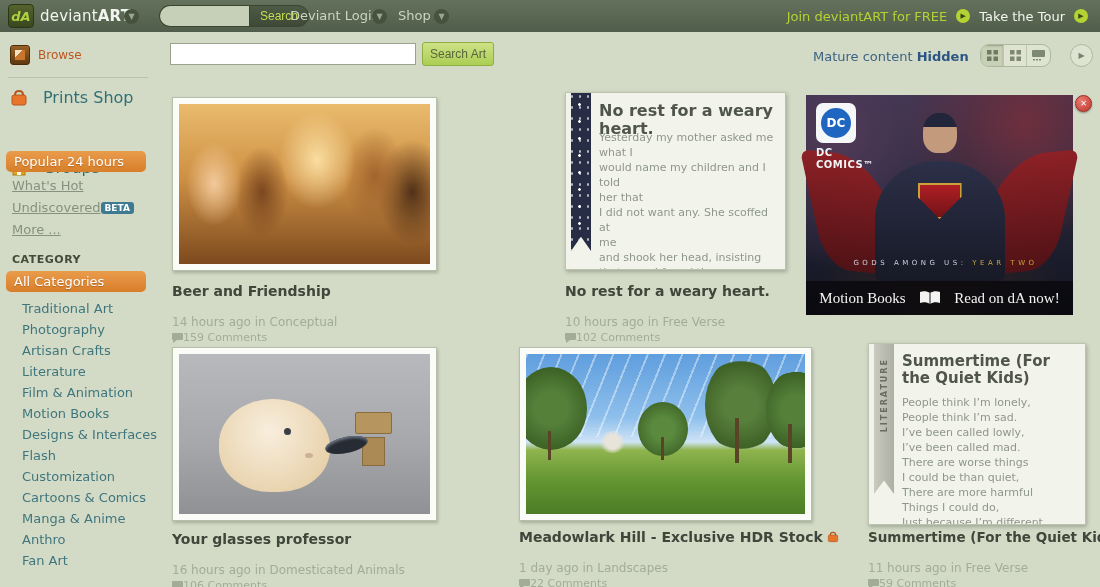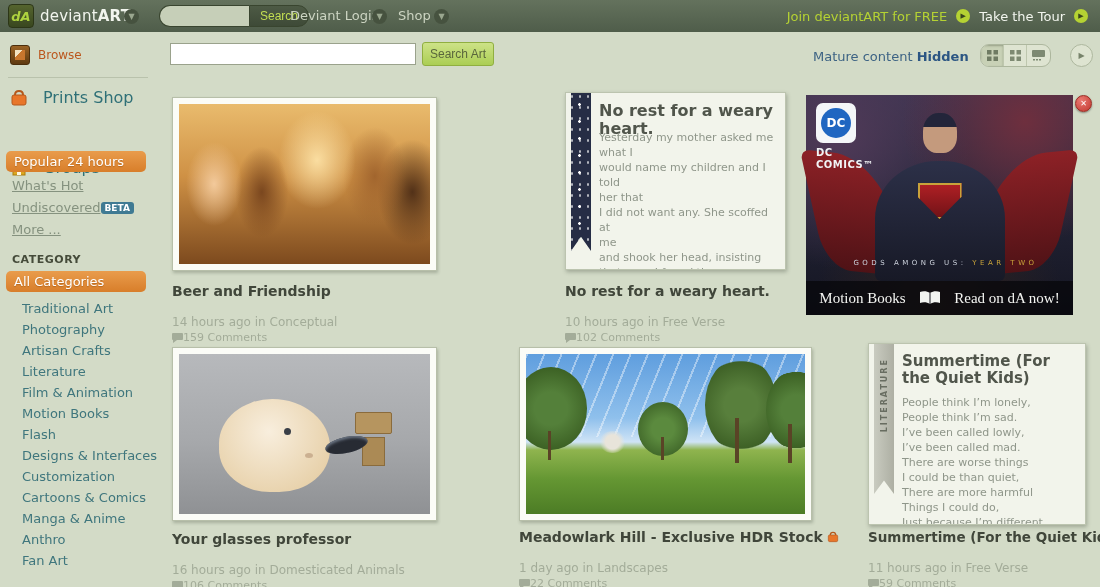--- a/index.html
+++ b/index.html
@@ -229,22 +229,22 @@
 
   <div class="cat-header">CATEGORY</div>
   <div class="orange-btn" style="top:271px;">All Categories</div>
   <div class="cat-list">
     <div class="cat-item">Traditional Art</div>
     <div class="cat-item">Photography</div>
     <div class="cat-item">Artisan Crafts</div>
     <div class="cat-item">Literature</div>
     <div class="cat-item">Film &amp; Animation</div>
     <div class="cat-item">Motion Books</div>
+    <div class="cat-item">Designs &amp; Interfaces</div>
     <div class="cat-item">Flash</div>
-    <div class="cat-item">Designs &amp; Interfaces</div>
     <div class="cat-item">Customization</div>
     <div class="cat-item">Cartoons &amp; Comics</div>
     <div class="cat-item">Manga &amp; Anime</div>
     <div class="cat-item">Anthro</div>
     <div class="cat-item">Fan Art</div>
   </div>
 
   <input type="text" class="main-search-input" value="" style="">
   <button class="search-art-btn">Search Art</button>
   <div class="mature">

